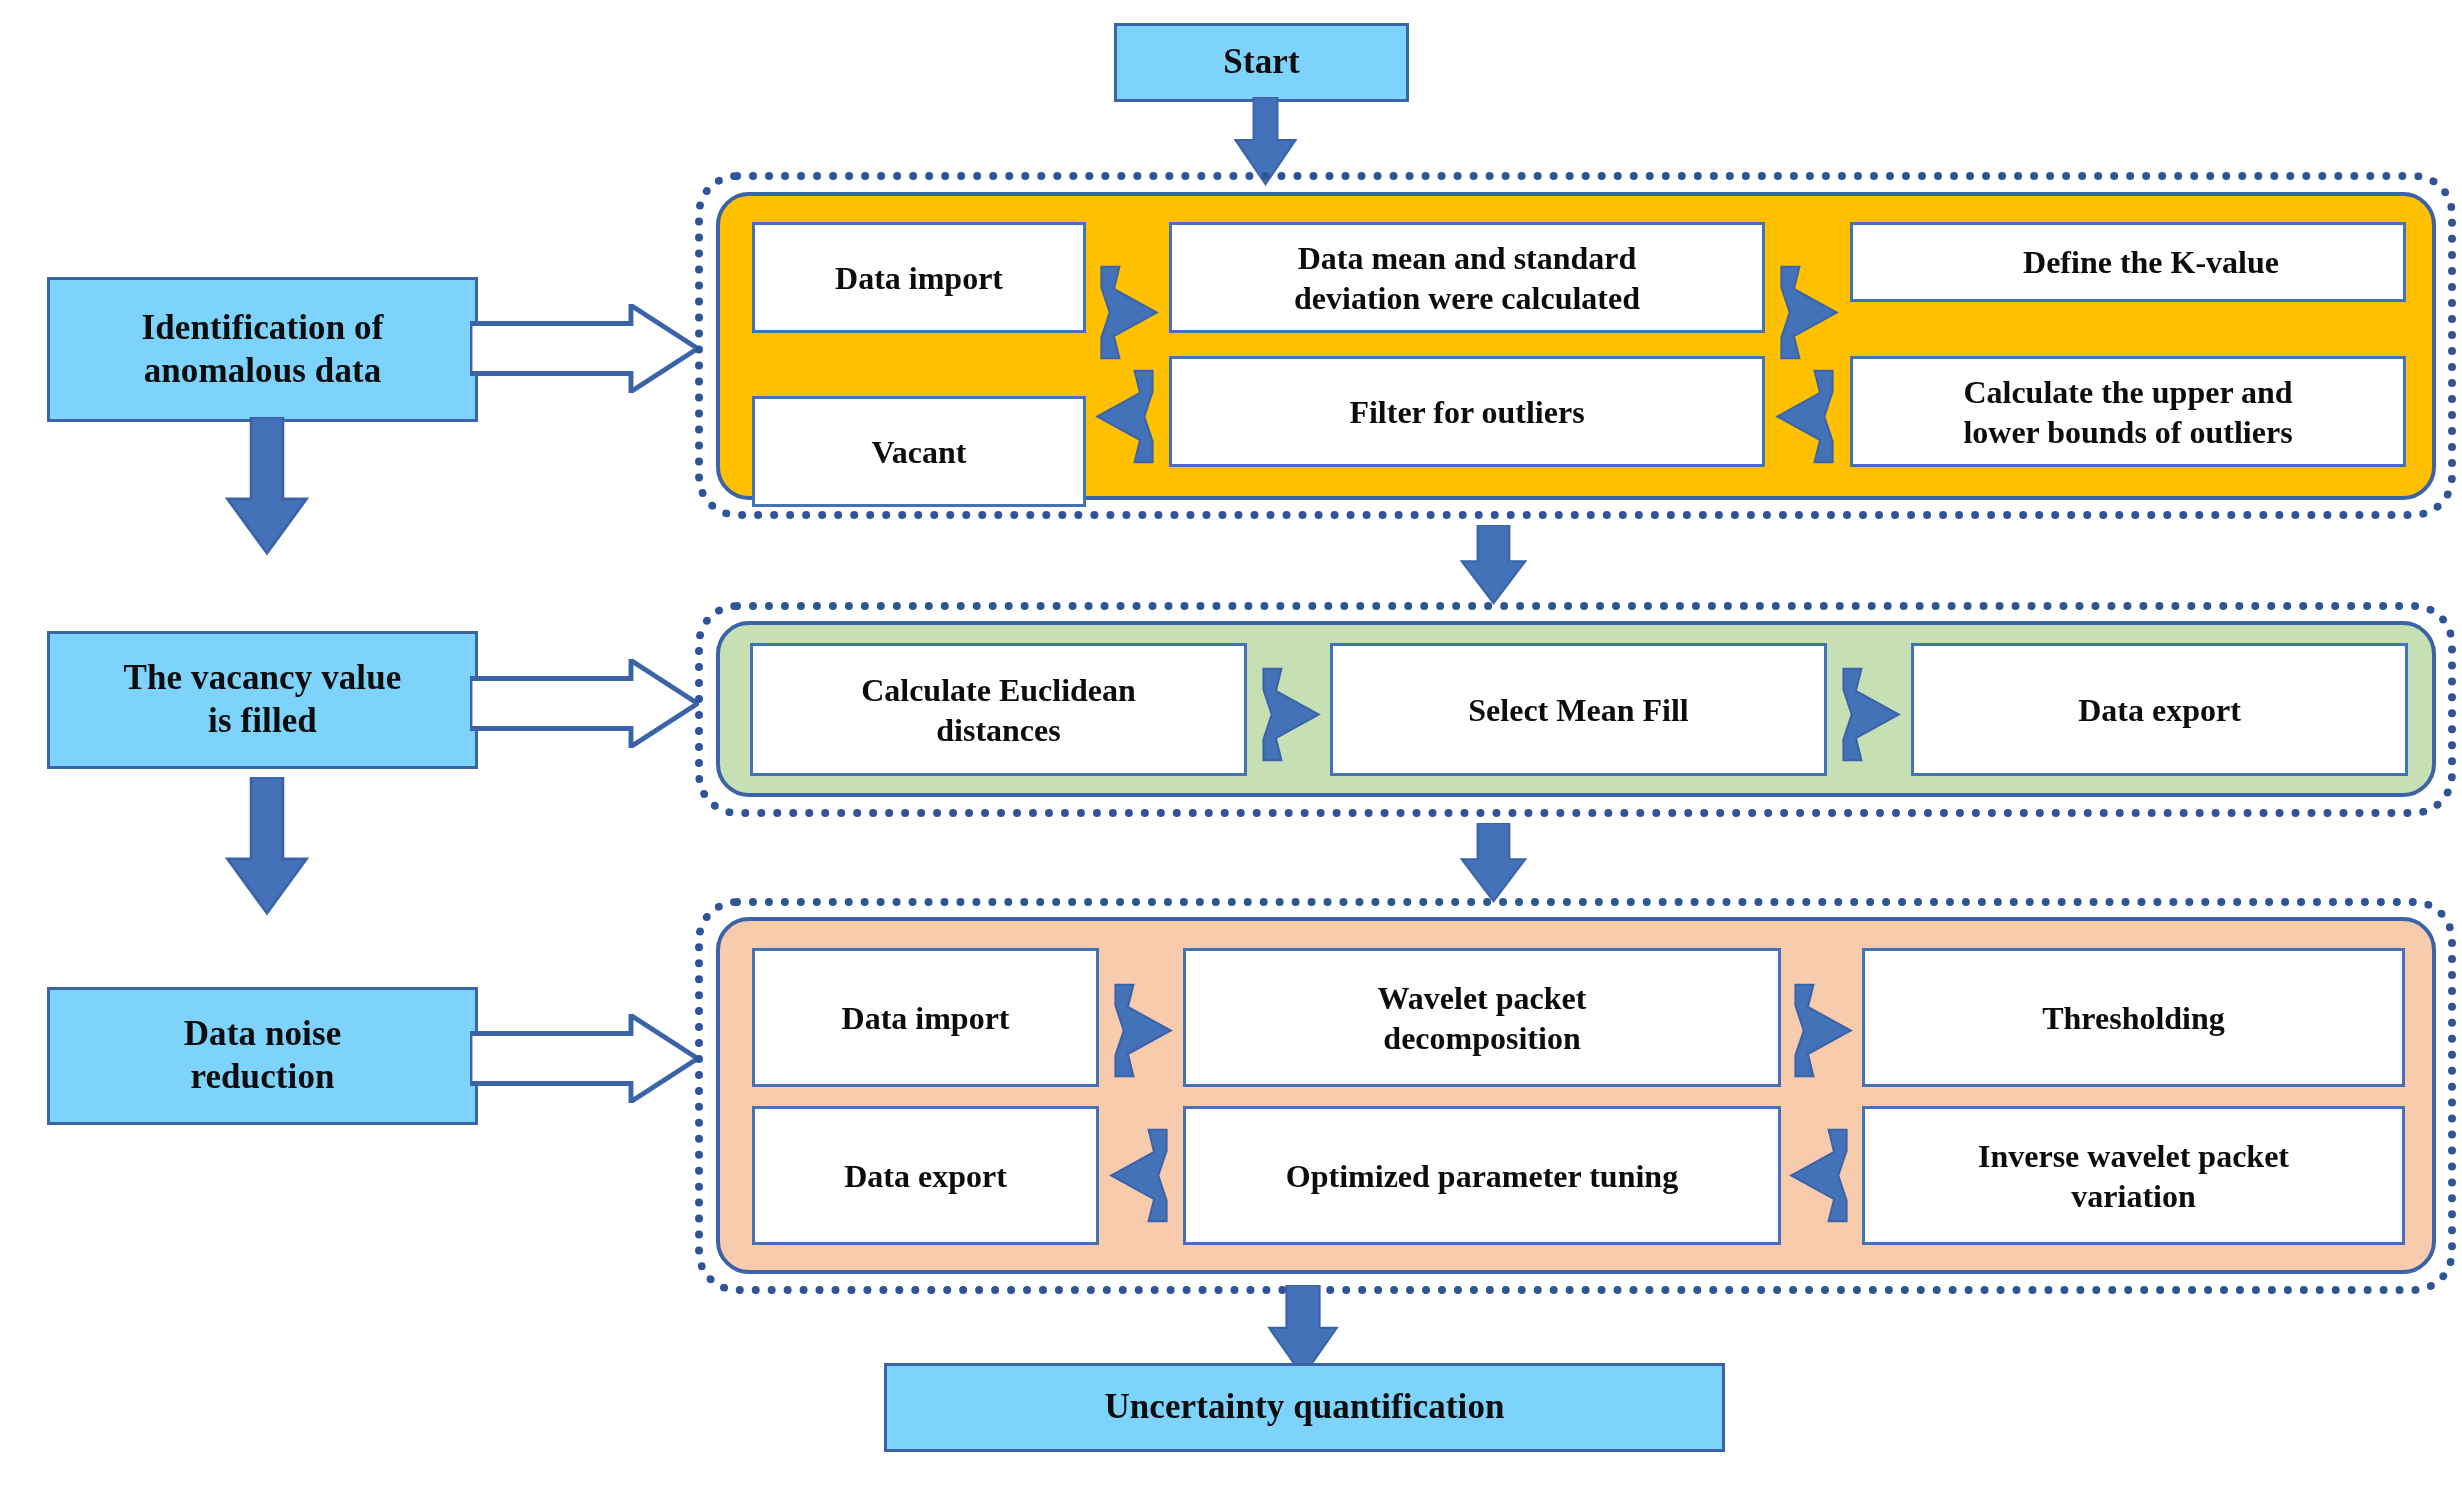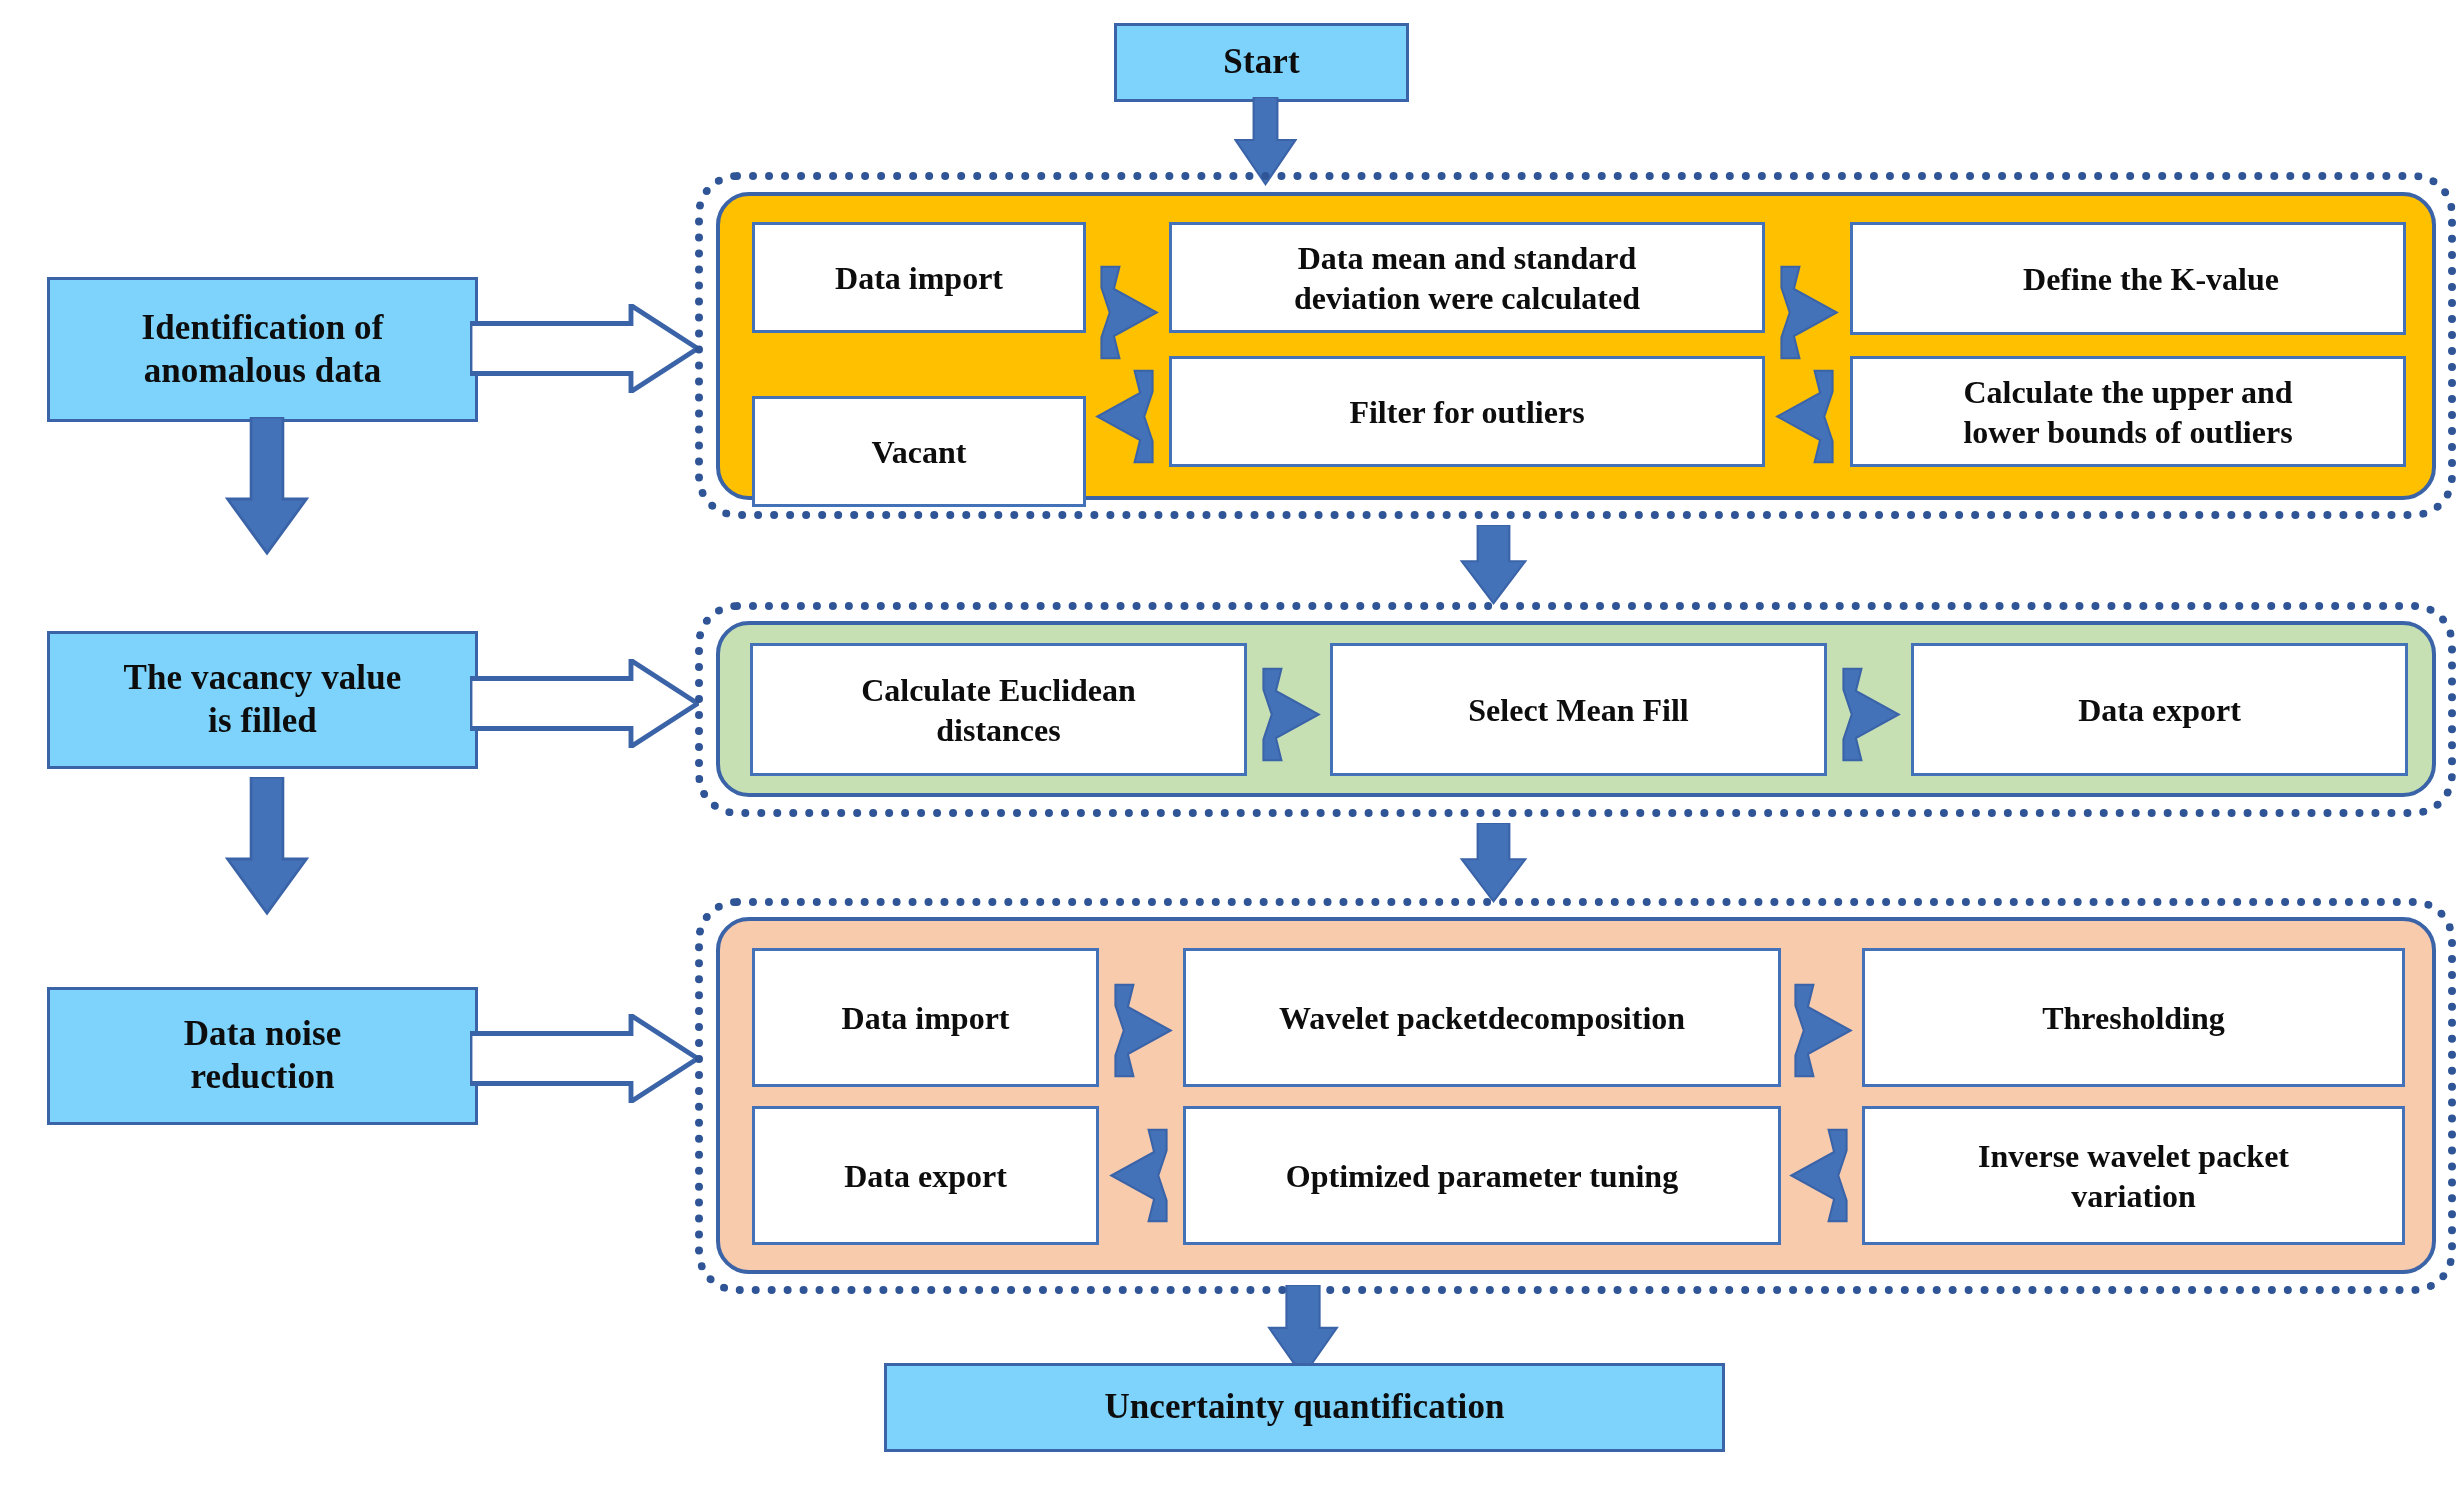--- a/index.html
+++ b/index.html
@@ -115,21 +115,21 @@
     <span>Data mean and standard</span>
     <span>deviation were calculated</span>
   </div>
 
   <div class="chev" style="left:1769px;top:257px;width:76px;height:111px;">
     <svg viewBox="0 0 110 160" preserveAspectRatio="none">
       <polygon points="18,14 44,14 36,46 98,80 36,114 44,146 18,146 18,116 30,80 18,44" fill="#4472b8" stroke="#3a63a8" stroke-width="3"></polygon>
     </svg>
   </div>
 
-  <div class="cell t44" style="left:1850px;top:222px;width:556px;height:113px;padding-left:46px;">
+  <div class="cell t44" style="left:1850px;top:222px;width:556px;height:80px;padding-left:46px;">
     <span>Define the K-value</span>
   </div>
 
   <div class="cell t44" style="left:752px;top:356px;width:334px;height:111px;margin-top:40px;">
     <span>Vacant</span>
   </div>
 
   <div class="chev" style="left:1089px;top:361px;width:76px;height:111px;">
     <svg viewBox="0 0 110 160" preserveAspectRatio="none">
       <polygon points="92,14 66,14 74,46 12,80 74,114 66,146 92,146 92,116 80,80 92,44" fill="#4472b8" stroke="#3a63a8" stroke-width="3"></polygon>
@@ -225,21 +225,21 @@
   <div class="cell t44" style="left:752px;top:948px;width:347px;height:139px;">
     <span>Data import</span>
   </div>
 
   <div class="chev" style="left:1103px;top:975px;width:76px;height:111px;">
     <svg viewBox="0 0 110 160" preserveAspectRatio="none">
       <polygon points="18,14 44,14 36,46 98,80 36,114 44,146 18,146 18,116 30,80 18,44" fill="#4472b8" stroke="#3a63a8" stroke-width="3"></polygon>
     </svg>
   </div>
 
-  <div class="cell t44" style="left:1183px;top:948px;width:598px;height:139px;flex-direction:row;">
+  <div class="cell t44" style="left:1183px;top:948px;width:598px;height:139px;flex-direction:column;">
     <span>Wavelet packet</span>
     <span>decomposition</span>
   </div>
 
   <div class="chev" style="left:1783px;top:975px;width:76px;height:111px;">
     <svg viewBox="0 0 110 160" preserveAspectRatio="none">
       <polygon points="18,14 44,14 36,46 98,80 36,114 44,146 18,146 18,116 30,80 18,44" fill="#4472b8" stroke="#3a63a8" stroke-width="3"></polygon>
     </svg>
   </div>
 

